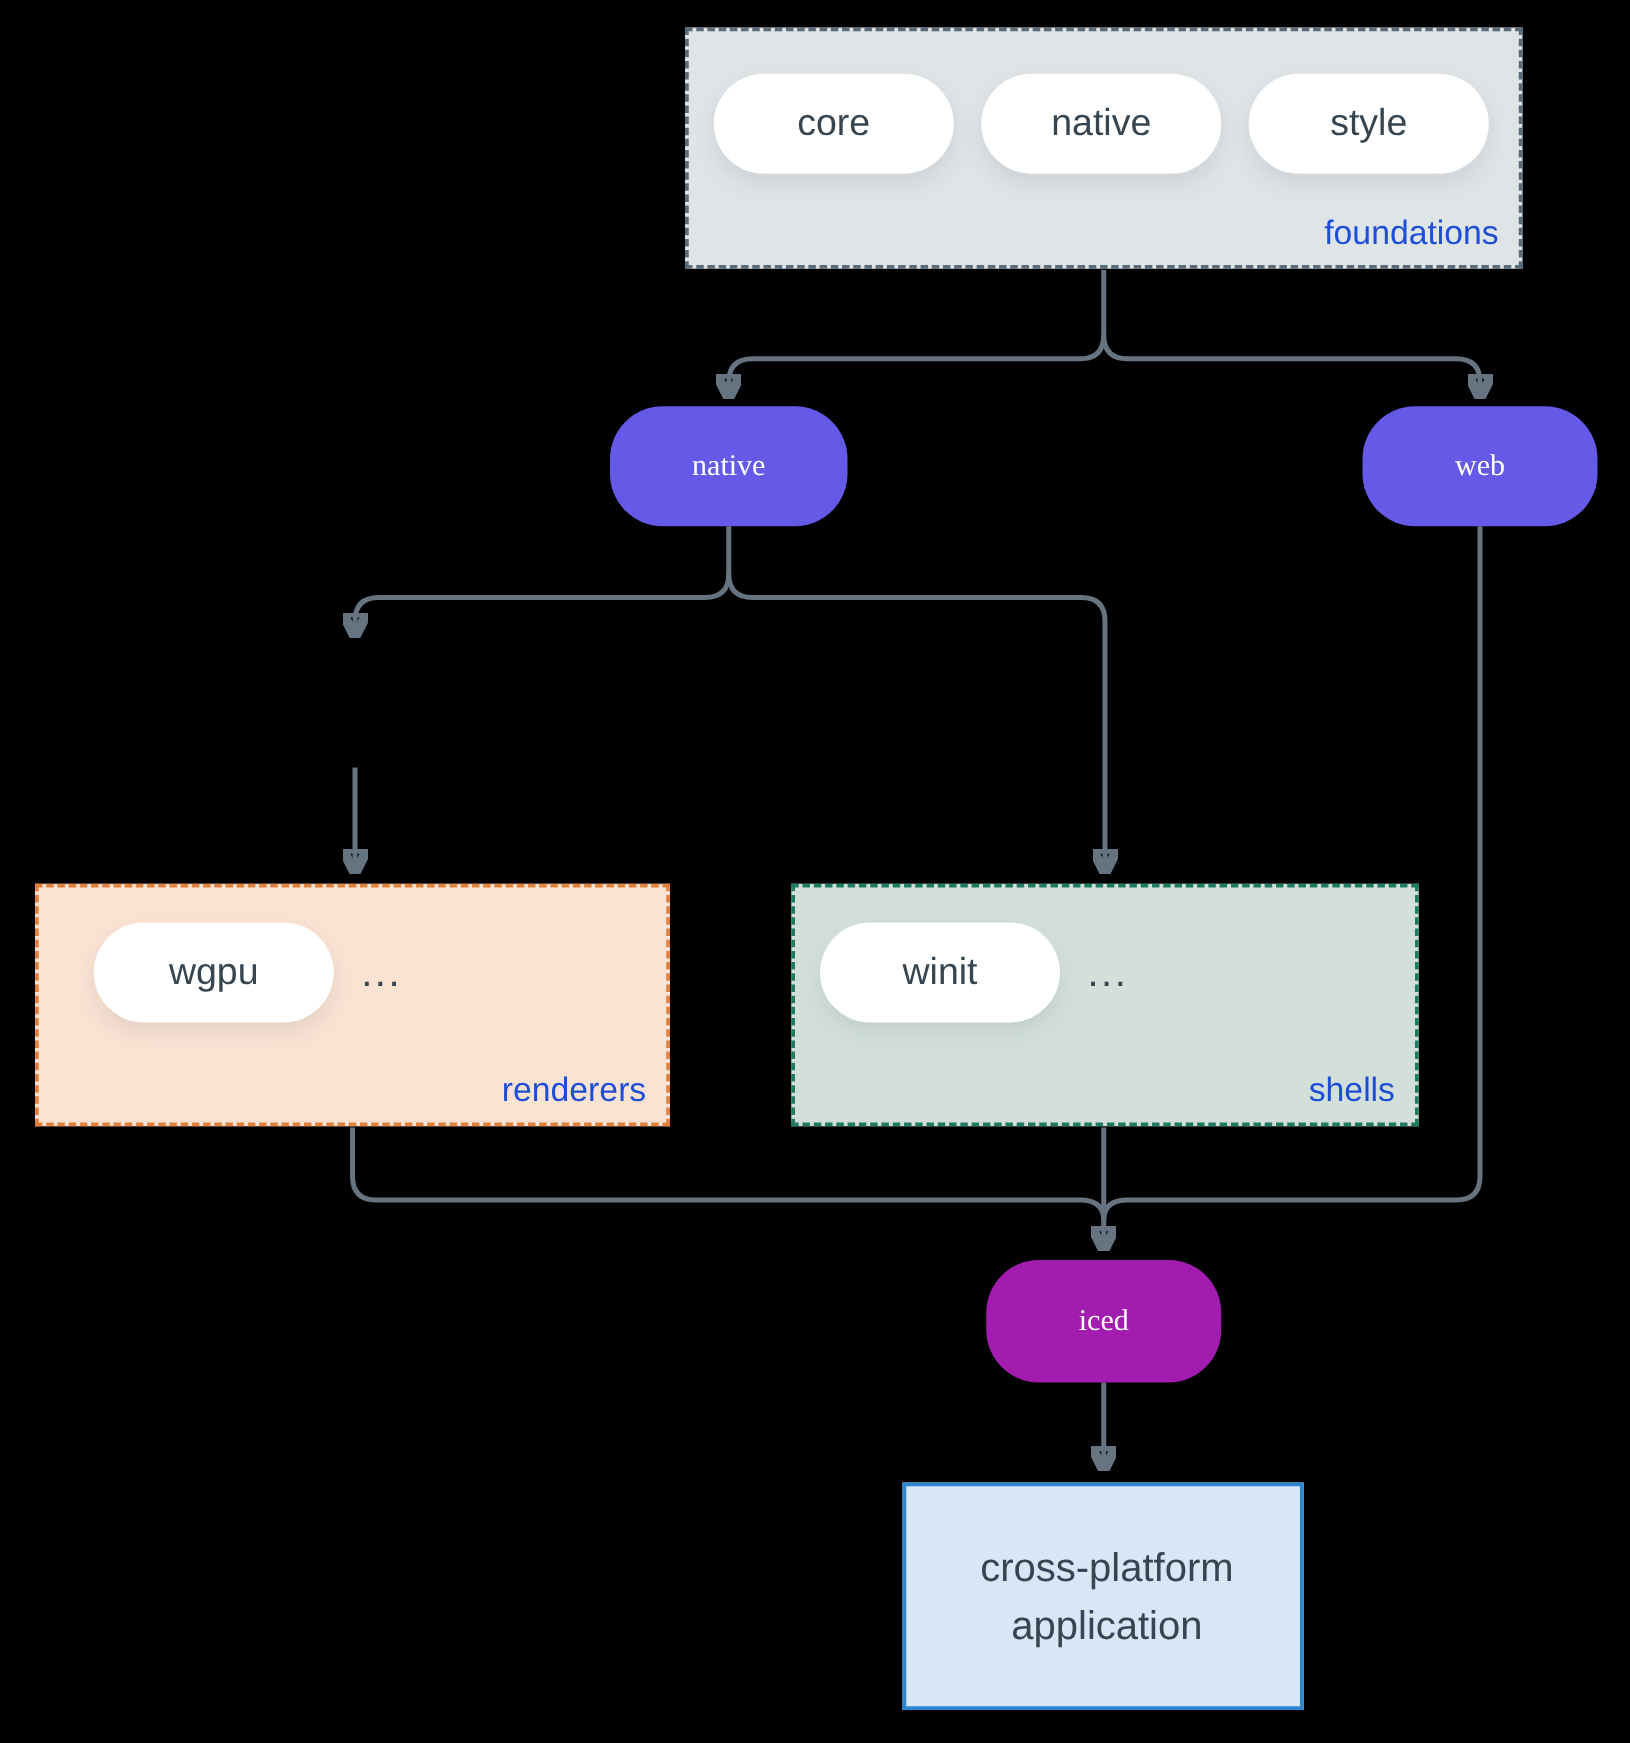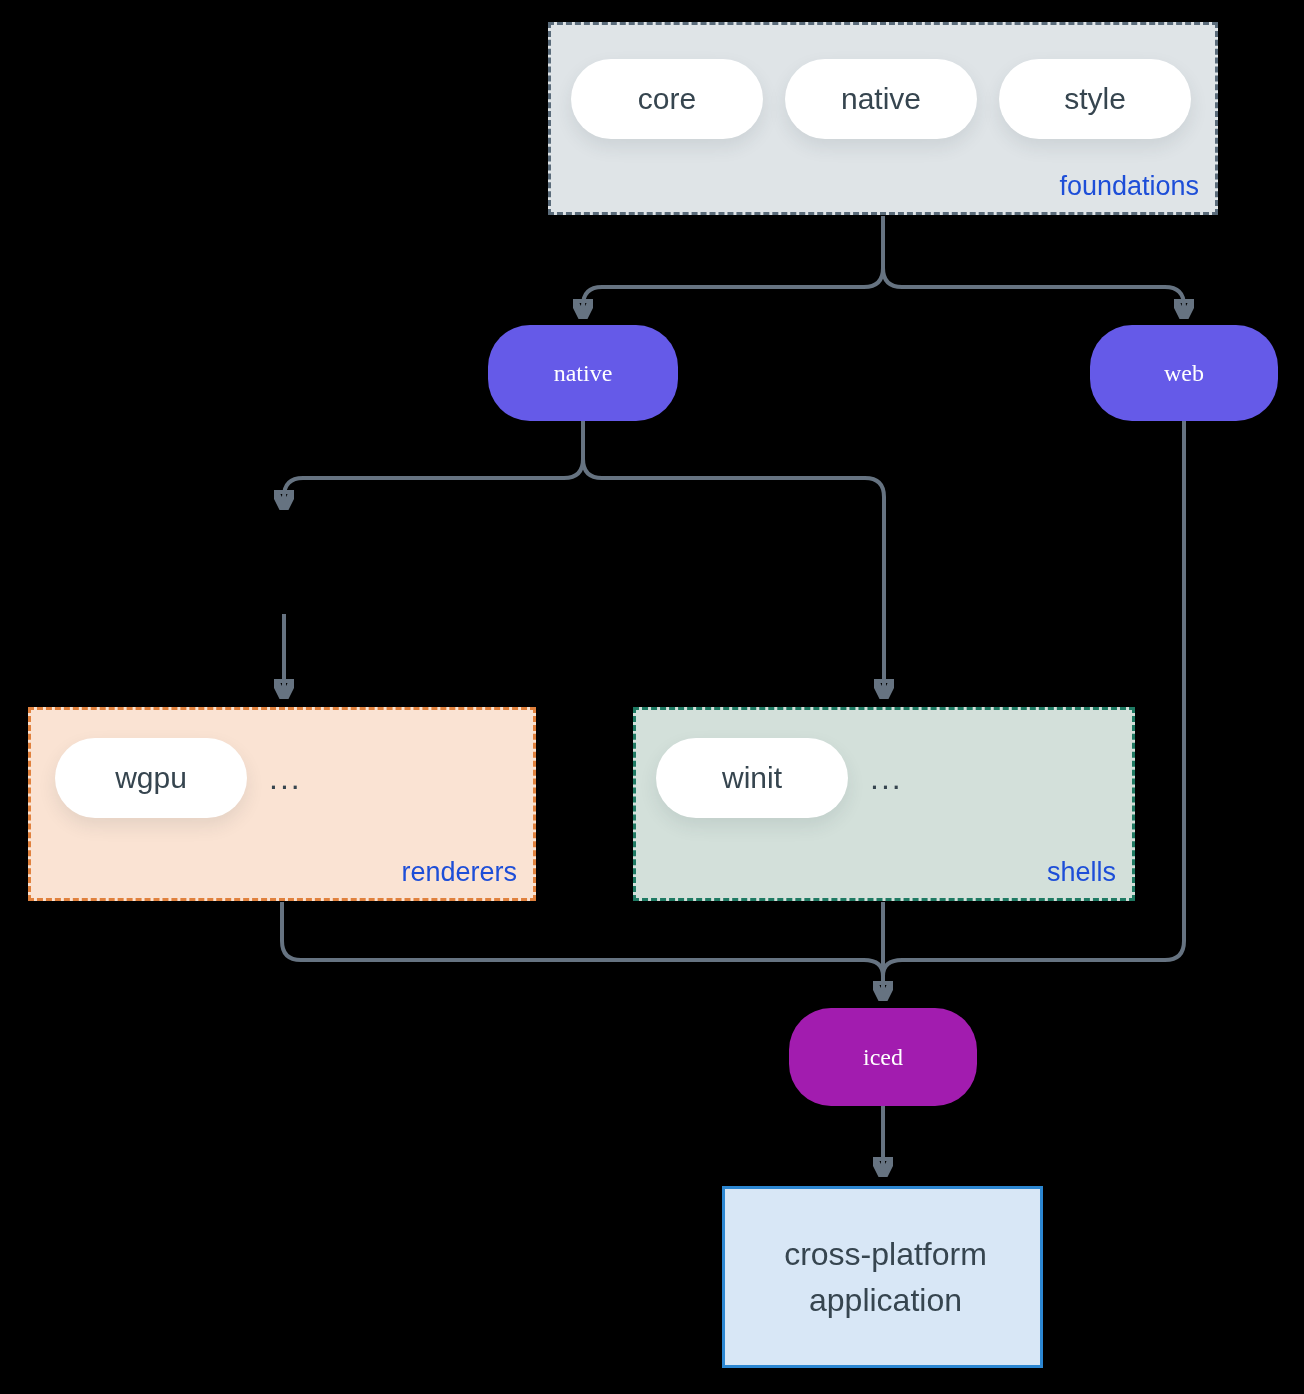--- a/index.html
+++ b/index.html
@@ -11,21 +11,21 @@
     overflow:hidden;
   }
   svg.wires{position:absolute;left:0;top:0;width:1304px;height:1394px;}
   svg.wires path{stroke:#667381;stroke-width:4;fill:none;}
 
   .group{
     position:absolute;
     box-sizing:border-box;
   }
   .group.dashed-slate{background:#dfe4e7;border:3px dashed #5a6b7a;}
-  .group.dashed-orange{background:#fae3d3;border:3px dashed #e0813d;}
+  .group.dashed-orange{background:#fae3d3;border:3px dashed #e0813d;padding-left:20px;}
   .group.dashed-teal{background:#d3e0da;border:3px dashed #1f7a63;}
 
   .pill-row{
     display:flex;
     align-items:center;
     gap:22px;
   }
   .pill{
     background:#ffffff;
     border-radius:42px;

